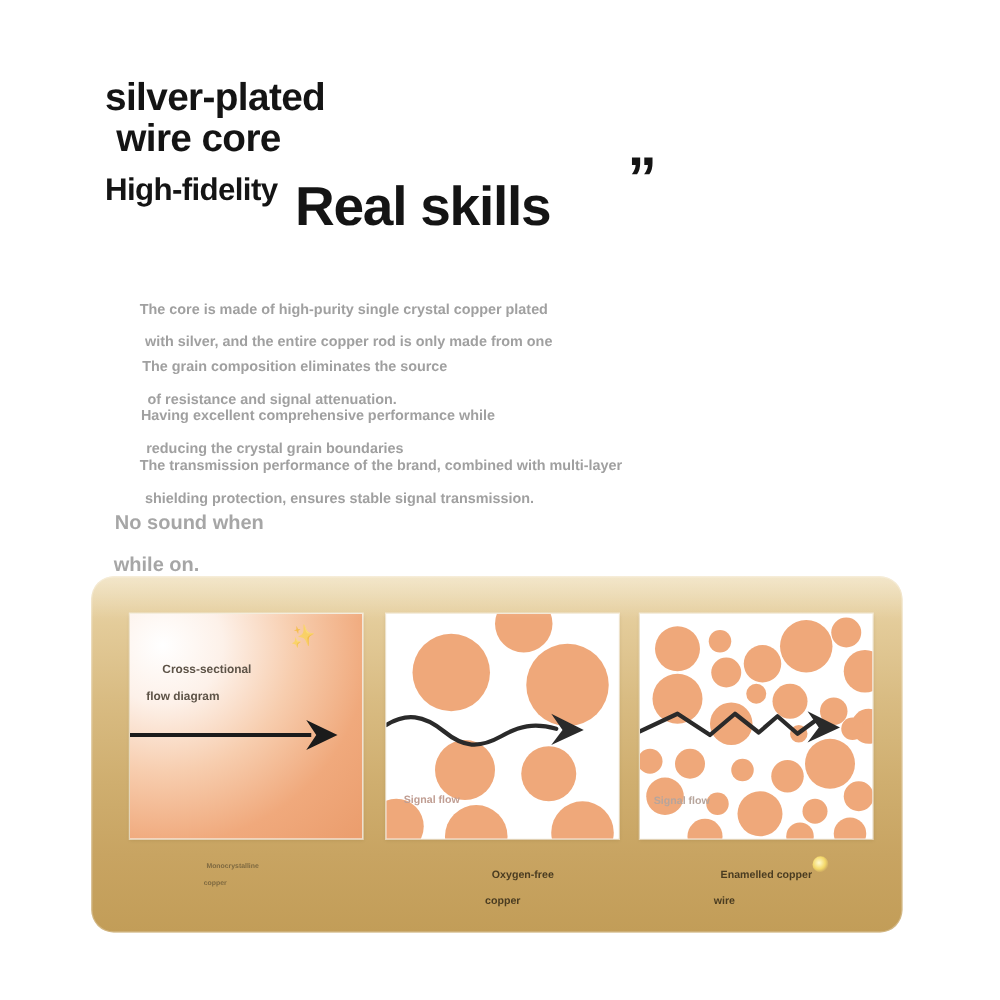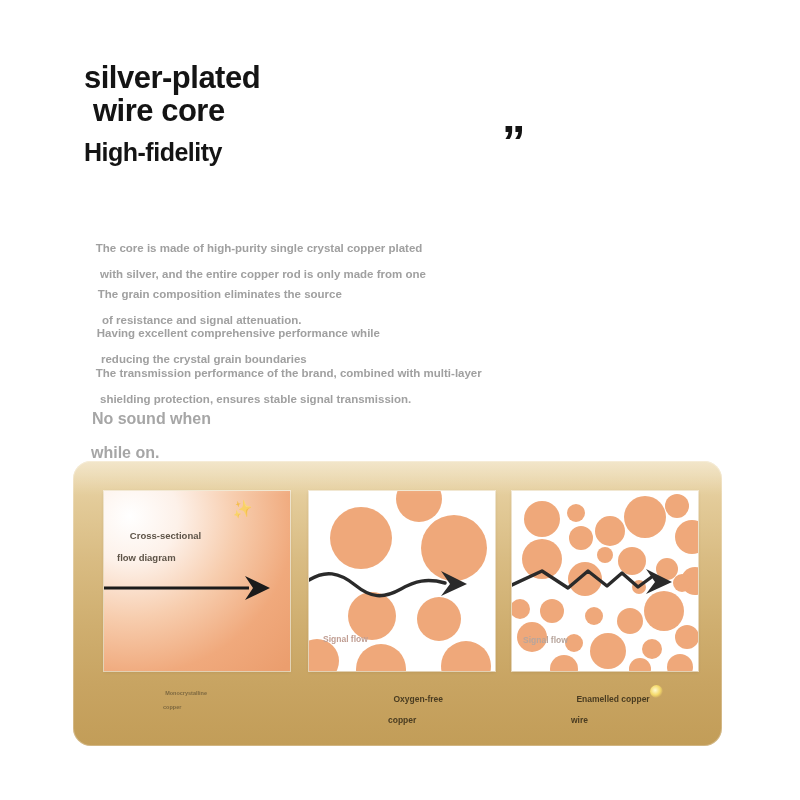--- a/index.html
+++ b/index.html
@@ -75,21 +75,21 @@
     font-size: 47px;
     font-weight: 700;
     color: #141414;
     line-height: 1.0;
     white-space: nowrap;
   }
 
   
   .body-block {
     position: absolute;
-    left: 0;
+    left: 16px;
     top: 215px;
     width: 688px;
     height: 180px;
   }
   .para {
     position: absolute;
     color: #a0a0a0;
     font-size: 11.5px;
     font-weight: 700;
     line-height: 13px;
@@ -237,20 +237,21 @@
     white-space: nowrap;
   }
 </style>
 </head>
 <body>
 
 <div class="headline-block">
   <div class="hl-line1">silver-plated</div>
   <div class="hl-line2">wire core</div>
   <div class="hl-line3">High-fidelity</div>
+  <div class="hl-big">Real skills</div>
   <div class="hl-quote">”</div>
 </div>
 
 <div class="body-block">
   <div class="para para-0">
     <span>The core is made of high-purity single crystal copper plated</span>
     <span class="l2">with silver, and the entire copper rod is only made from one</span>
   </div>
   <div class="para para-1">
     <span>The grain composition eliminates the source</span>

